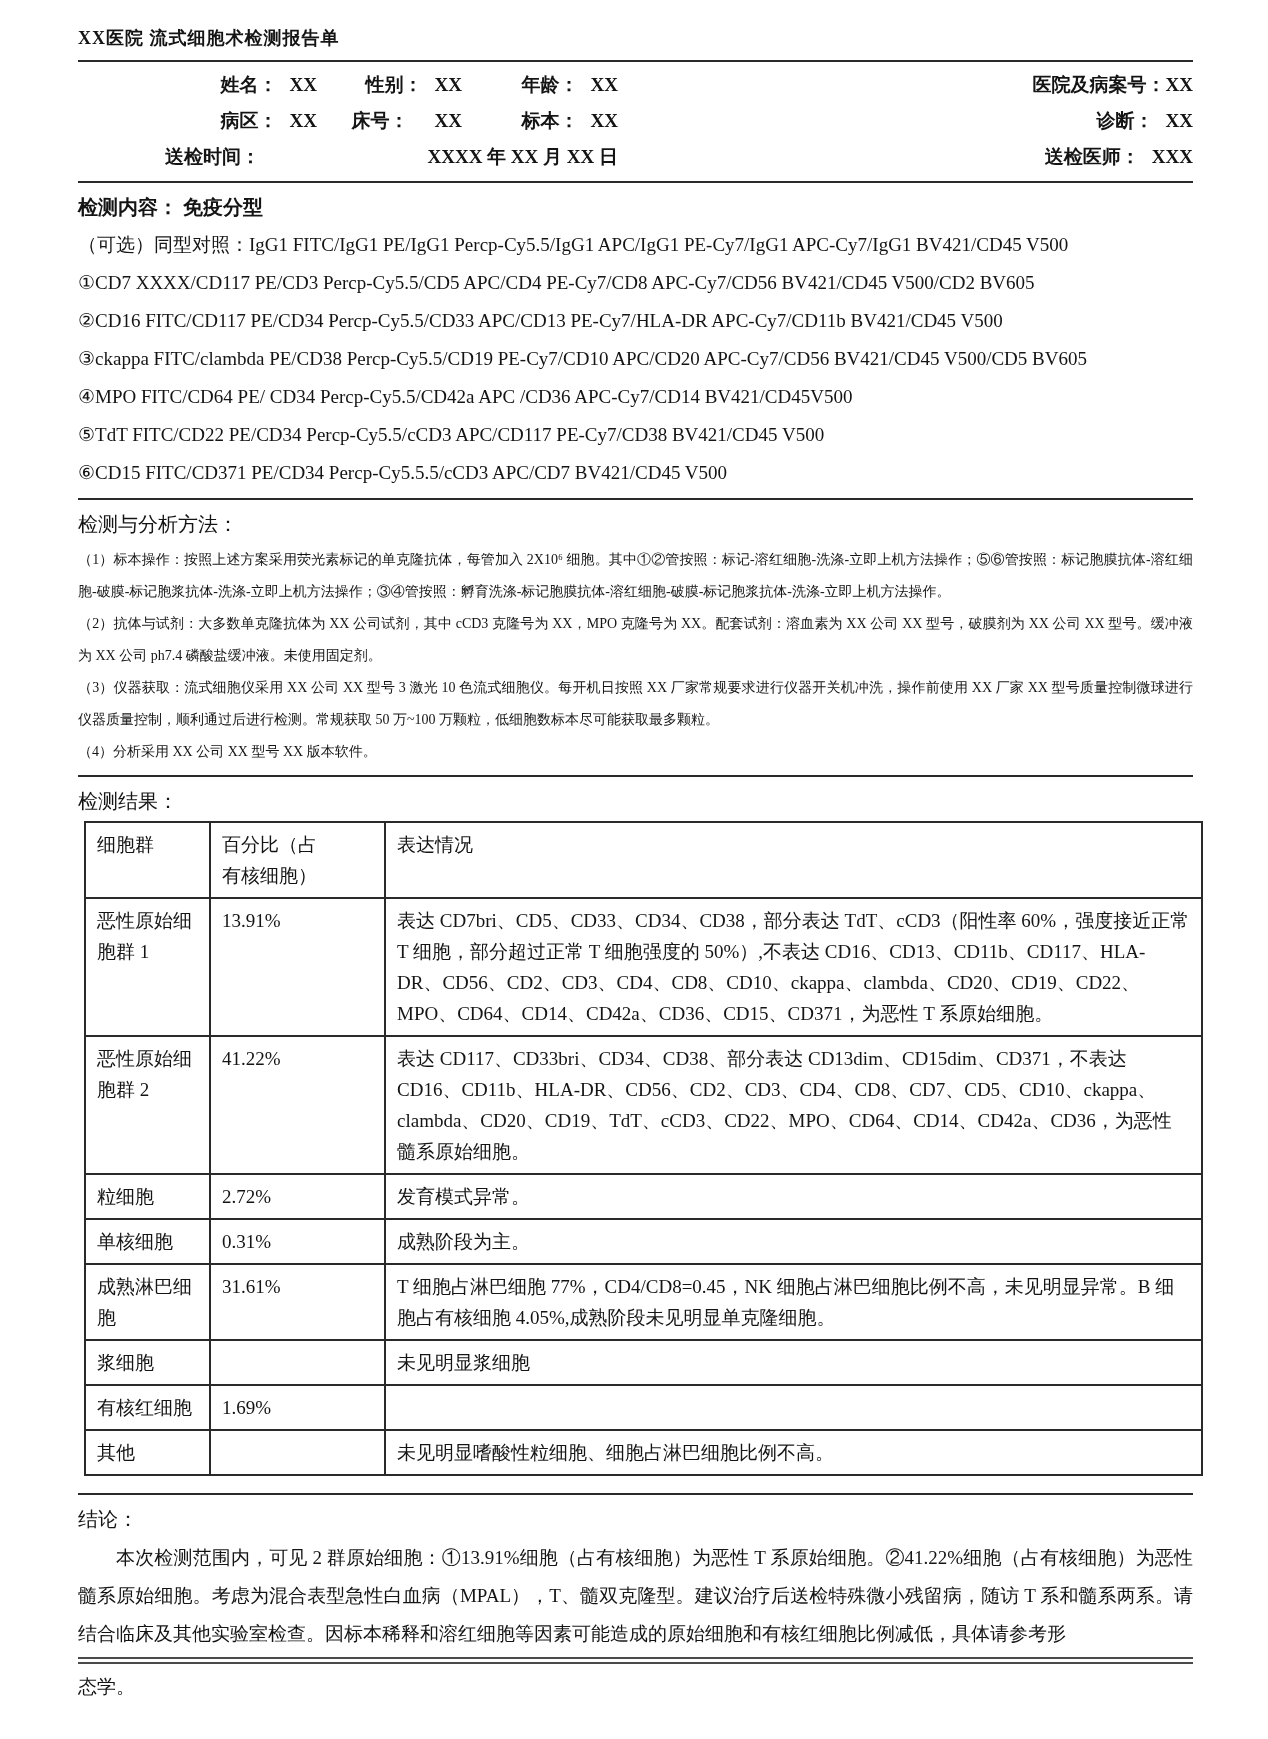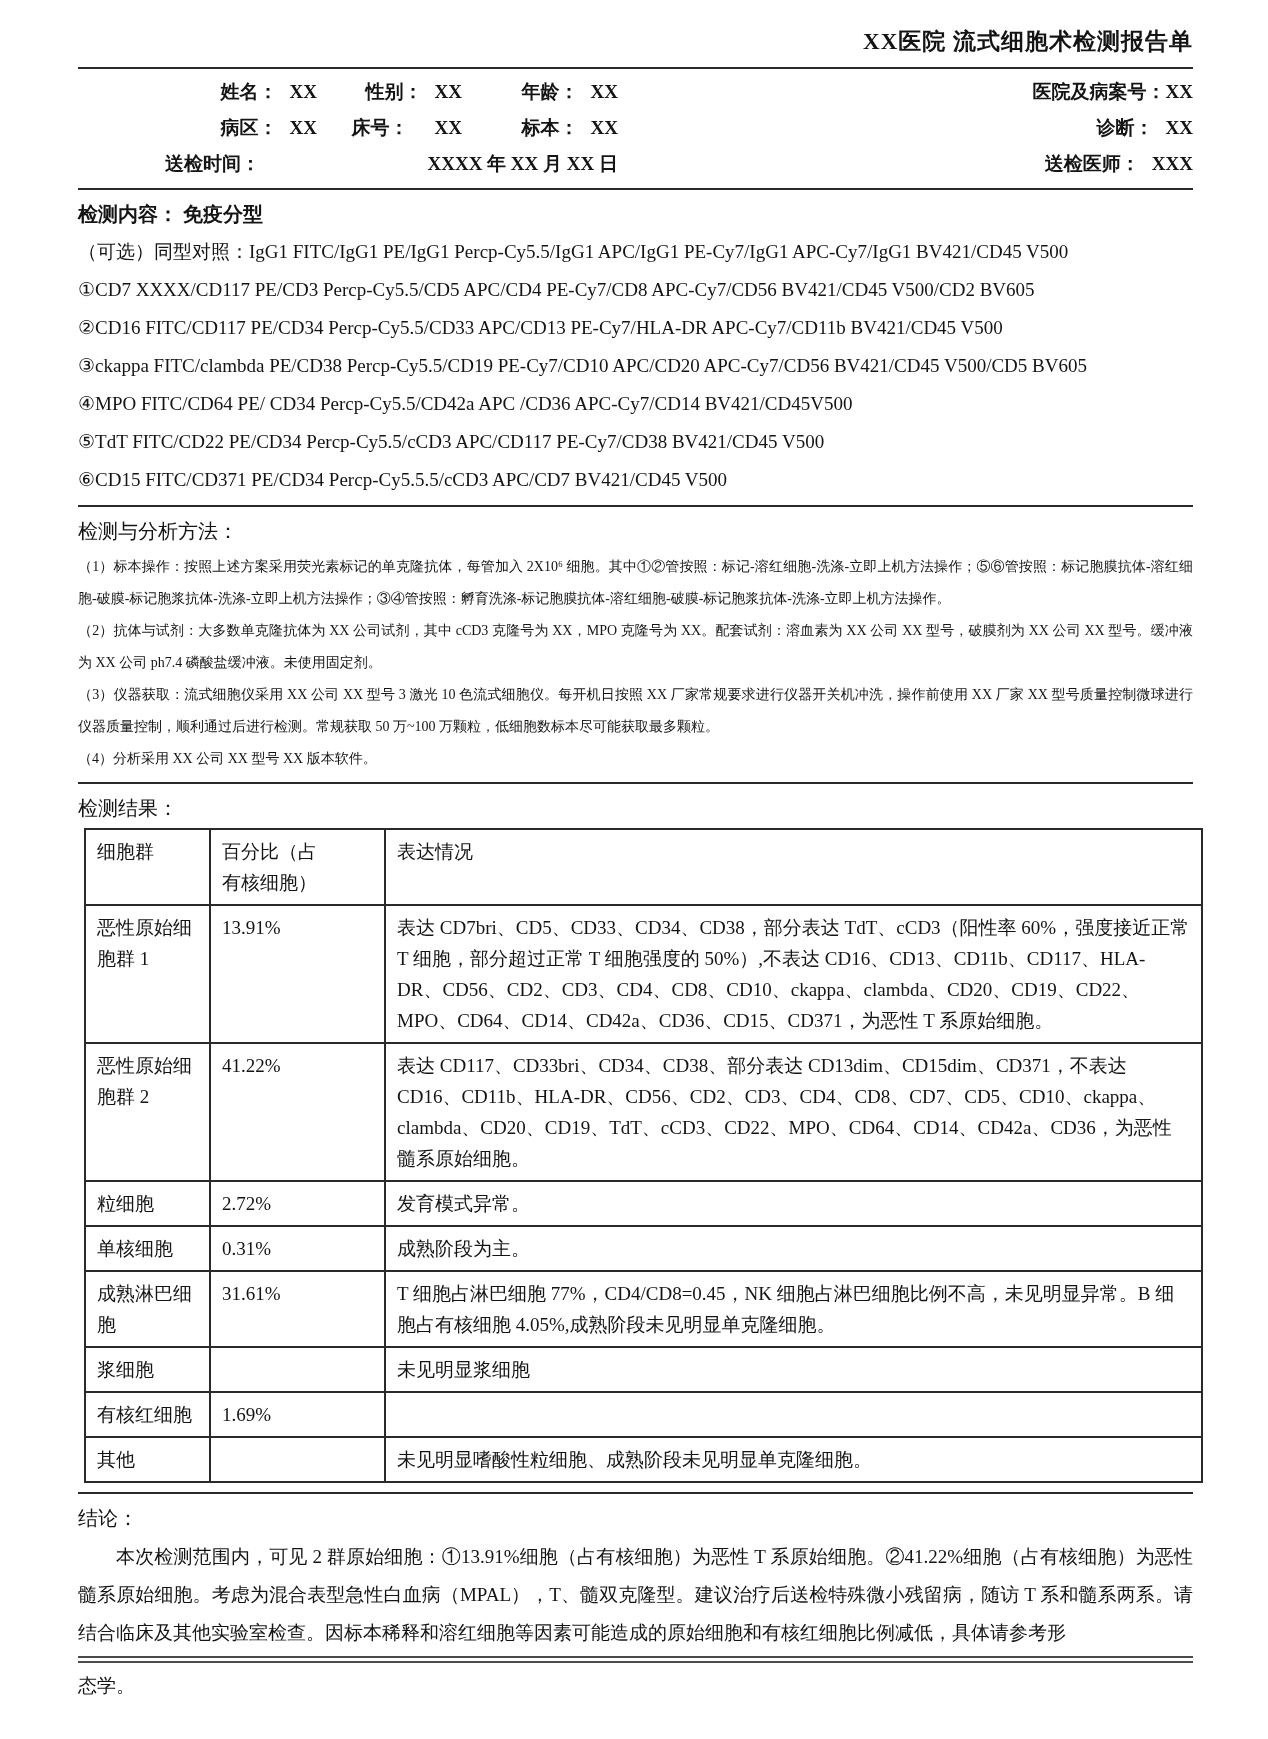--- a/index.html
+++ b/index.html
@@ -4,38 +4,38 @@
 <style>
   * { margin:0; padding:0; box-sizing:border-box; }
   html,body { background:#ffffff; }
   body {
     width:1268px; height:1739px; overflow:hidden;
     color:#141414;
     font-family:"Liberation Serif","DejaVu Serif",serif;
   }
   .page { padding:26px 75px 0 78px; }
 
-  .title { text-align:right; font-weight:bold; font-size:23px; letter-spacing:1px; margin-bottom:10px; }
+  .title { text-align:left; font-weight:bold; font-size:18px; letter-spacing:1px; margin-bottom:10px; }
 
   .rule  { border:none; border-top:2px solid #2a2a2a; height:0; }
   .double-rule { border-top:2px solid #4a4a4a; border-bottom:2px solid #4a4a4a; height:7px; }
 
   .info-block { padding:5px 0 6px 0; font-size:19px; font-weight:bold;text-align:right; }
   .info-row  { display:grid; grid-template-columns:239px 145px 156px 1fr; padding:5px 0; }
   .info-row3 { display:grid; grid-template-columns:182px 358px 1fr; padding:5px 0; }
   .val { margin-left:12px; }
   .val-wide { margin-left:26px; }
 
   .content-line { font-size:20px; font-weight:bold; margin:9px 0 4px 0; line-height:30px; }
   .panel-line { font-size:19px; line-height:38px; font-weight:normal; }
 
   .section-heading { font-size:20px; font-weight:normal; margin:9px 0 5px 0; line-height:30px; }
   .method-p { font-size:14px; line-height:32px; text-align:justify; }
 
-  table.results { border-collapse:collapse; width:1119px; margin:5px 0 9px 6px; table-layout:fixed; }
+  table.results { border-collapse:collapse; width:1119px; margin:5px 0 17px 6px; table-layout:fixed; }
   table.results td {
     border:2px solid #2a2a2a; font-size:19px; line-height:31px;
     vertical-align:top; padding:6px 11px; text-align:left; word-break:break-word;
   }
   .pre { white-space:pre-line; }
 
   .concl-p { font-size:19px; line-height:38px; text-align:justify; text-indent:2em; margin-bottom:4px; }
   .concl-tail { font-size:19px; line-height:30px; margin:8px 0; }
 </style>
 </head>
@@ -135,21 +135,21 @@
       <td>未见明显浆细胞</td>
     </tr>
     <tr>
       <td>有核红细胞</td>
       <td>1.69%</td>
       <td></td>
     </tr>
     <tr>
       <td>其他</td>
       <td></td>
-      <td>未见明显嗜酸性粒细胞、成熟阶段未见明显单克隆细胞。</td>
+      <td>未见明显嗜酸性粒细胞、细胞占淋巴细胞比例不高。</td>
     </tr>
   </tbody>
     </table>
 
   <div class="rule"></div>
 
   <div class="section-heading">结论：</div>
   <div class="concl-p">本次检测范围内，可见 2 群原始细胞：①13.91%细胞（占有核细胞）为恶性 T 系原始细胞。②41.22%细胞（占有核细胞）为恶性髓系原始细胞。考虑为混合表型急性白血病（MPAL），T、髓双克隆型。建议治疗后送检特殊微小残留病，随访 T 系和髓系两系。请结合临床及其他实验室检查。因标本稀释和溶红细胞等因素可能造成的原始细胞和有核红细胞比例减低，具体请参考形</div>
 
   <div class="double-rule"></div>

